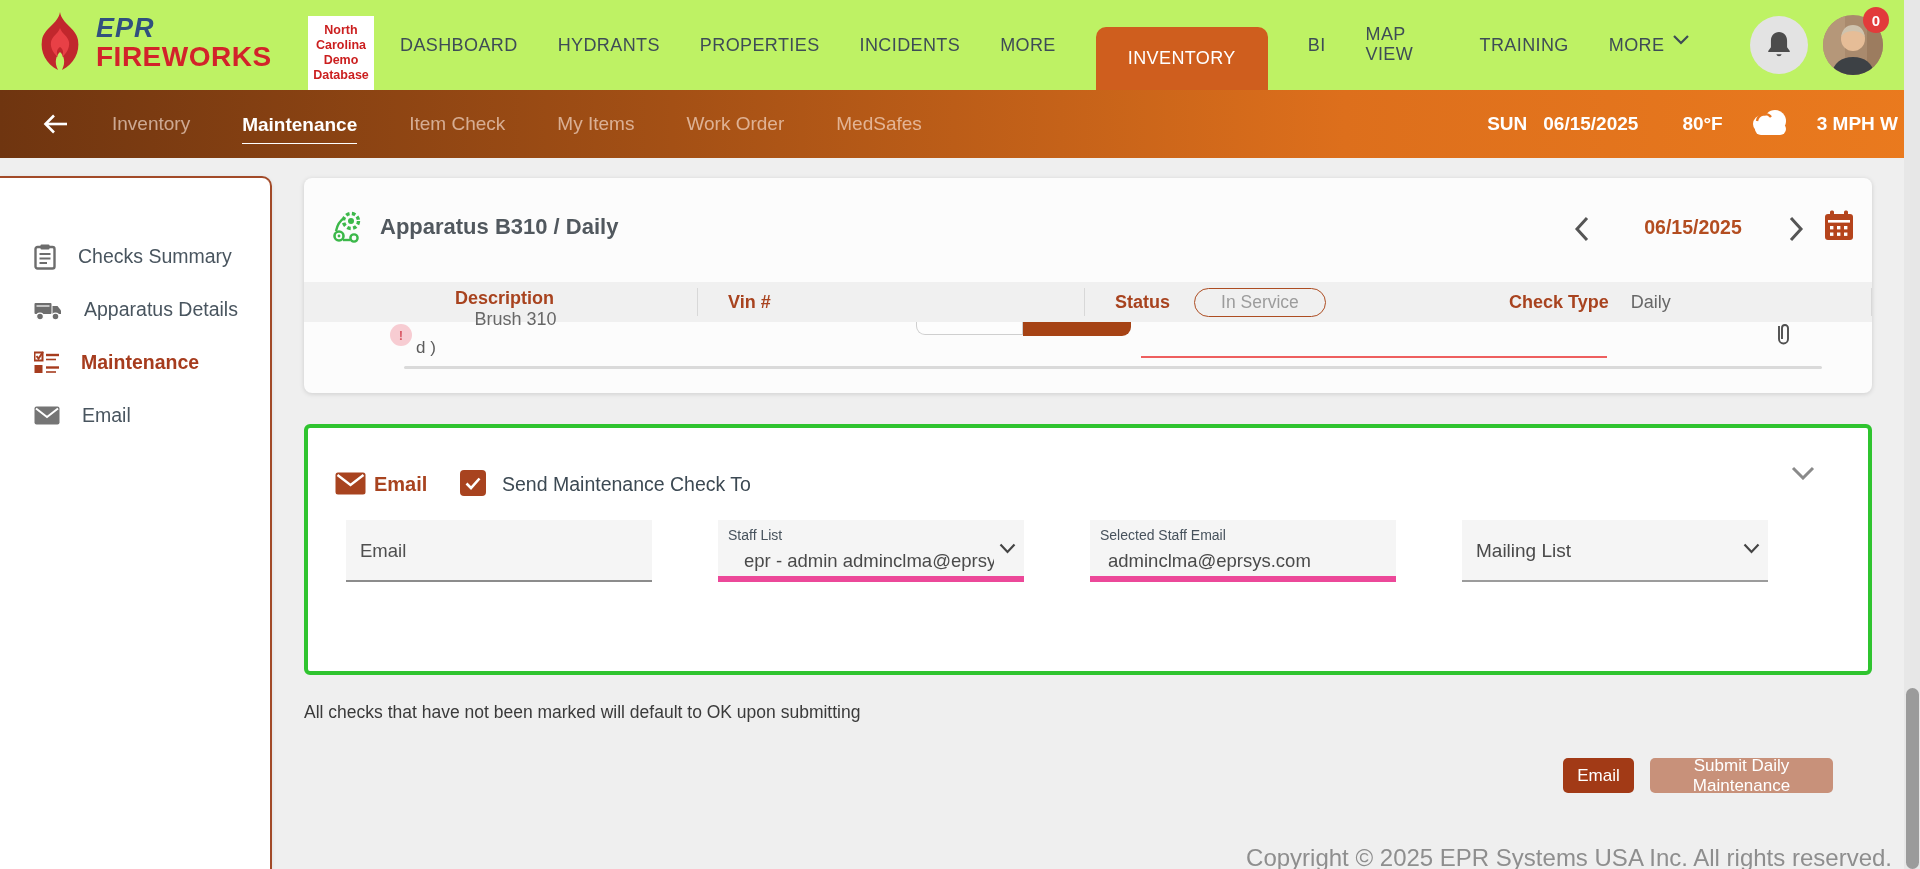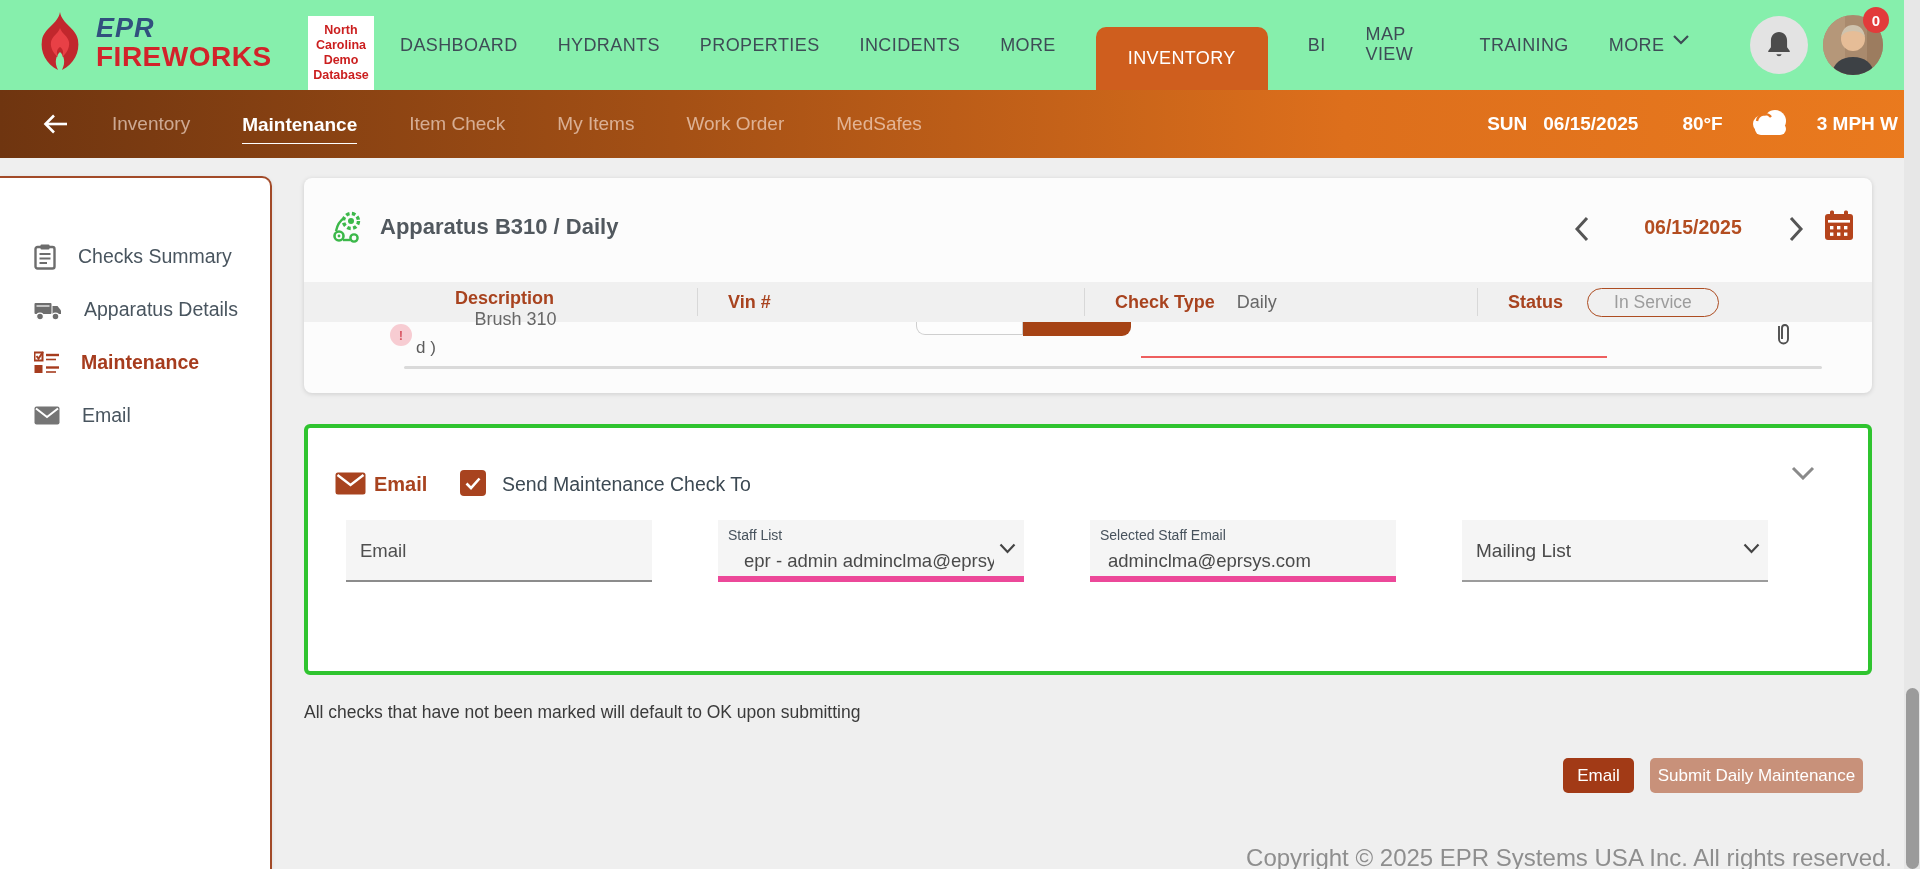--- a/index.html
+++ b/index.html
@@ -1,21 +1,21 @@
 <!DOCTYPE html>
 <html><head>
 <meta charset="utf-8">
 <style>
   * { box-sizing: border-box; margin: 0; padding: 0; }
   html,body { background:#e9e9e9; }
   body { font-family:"Liberation Sans","DejaVu Sans",sans-serif; }
   .screen { position:relative; width:1920px; height:869px; background:#efefef; overflow:hidden; }
 
   
-  .topbar { position:absolute; top:0; left:0; right:0; height:90px; background:#86efac; }
+  .topbar { position:absolute; top:0; left:0; right:0; height:90px; background:#bef264; }
   .logo { position:absolute; left:36px; top:12px; display:flex; align-items:center; gap:10px; }
   .logo-text-epr { font-style:italic; font-weight:900; font-size:27px; color:#31507e; letter-spacing:1px; line-height:1; }
   .logo-text-fw { font-weight:900; font-size:28px; color:#d2232a; letter-spacing:.5px; line-height:1.05; }
   .demo-badge { position:absolute; left:308px; top:16px; width:66px; background:#ffffff; padding:7px 3px;
     color:#cb1f1f; font-weight:700; font-size:12.5px; line-height:1.2; text-align:center; }
   .main-nav { position:absolute; left:400px; top:0; height:90px; display:flex; align-items:center; gap:40px; }
   .nav-item { font-size:18px; color:#3e4c56; letter-spacing:.4px; cursor:pointer; white-space:nowrap; }
   .nav-item.tab-active { background:#cf5e1e; color:#fff; height:63px; align-self:flex-end;
     display:flex; align-items:center; padding:0 32px; border-radius:10px 10px 0 0; }
   .nav-item.two-line { width:74px; white-space:normal; line-height:1.1; }
@@ -99,21 +99,21 @@
   .f-value { position:absolute; left:26px; top:30px; font-size:18.5px; color:#4a4a4a; width:250px;
     white-space:nowrap; overflow:hidden; }
   .f-single { position:absolute; left:14px; top:20px; font-size:18.5px; color:#4f4f4f; }
   .f-chev { position:absolute; right:8px; top:23px; }
 
   
   .note { position:absolute; left:304px; top:702px; font-size:17.5px; color:#3a3a3a; }
   .btn { position:absolute; top:758px; height:35px; border:none; border-radius:5px; color:#fff;
     font-size:17px; font-family:inherit; cursor:pointer; display:flex; align-items:center; justify-content:center; }
   .btn-email { left:1563px; width:71px; background:#a23a16; }
-  .btn-submit { left:1650px; width:213px; background:#c8917a; }
+  .btn-submit { left:1650px; width:183px; background:#c8917a; }
   .copyright { position:absolute; right:28px; top:844px; font-size:24px; color:#8e8e8e; }
 
   
   .scroll-track { position:absolute; right:0; top:0; width:16px; bottom:0; background:#e7e7e7; }
   .scroll-thumb { position:absolute; right:1px; top:688px; width:13px; height:181px; background:#9b9b9b; border-radius:7px; cursor:grab; }
 </style>
 </head>
 <body>
 
 <div class="screen">
@@ -275,27 +275,27 @@
     </div>
 
     <div class="desc-row">
       <div class="desc-col sep c1">
         <span class="desc-label">Description</span>
         <span class="desc-value">Brush 310</span>
       </div>
       <div class="desc-col sep c2">
         <span class="desc-label">Vin #</span>
       </div>
+      <div class="desc-col c4">
+        <span class="desc-label">Status</span>
+        <span class="status-pill">In Service</span>
+      </div>
       <div class="desc-col sep c3">
         <span class="desc-label">Check Type</span>
         <span class="desc-value">Daily</span>
-      </div>
-      <div class="desc-col c4">
-        <span class="desc-label">Status</span>
-        <span class="status-pill">In Service</span>
       </div>
     </div>
 
     <div class="check-row">
       <div class="excl-badge">!</div>
       <div class="check-text">d )</div>
       <div class="pill-left"></div>
       <div class="pill-right"></div>
       <div class="red-line"></div>
       <svg class="clip-icon" width="22" height="26" viewBox="0 0 22 26">

